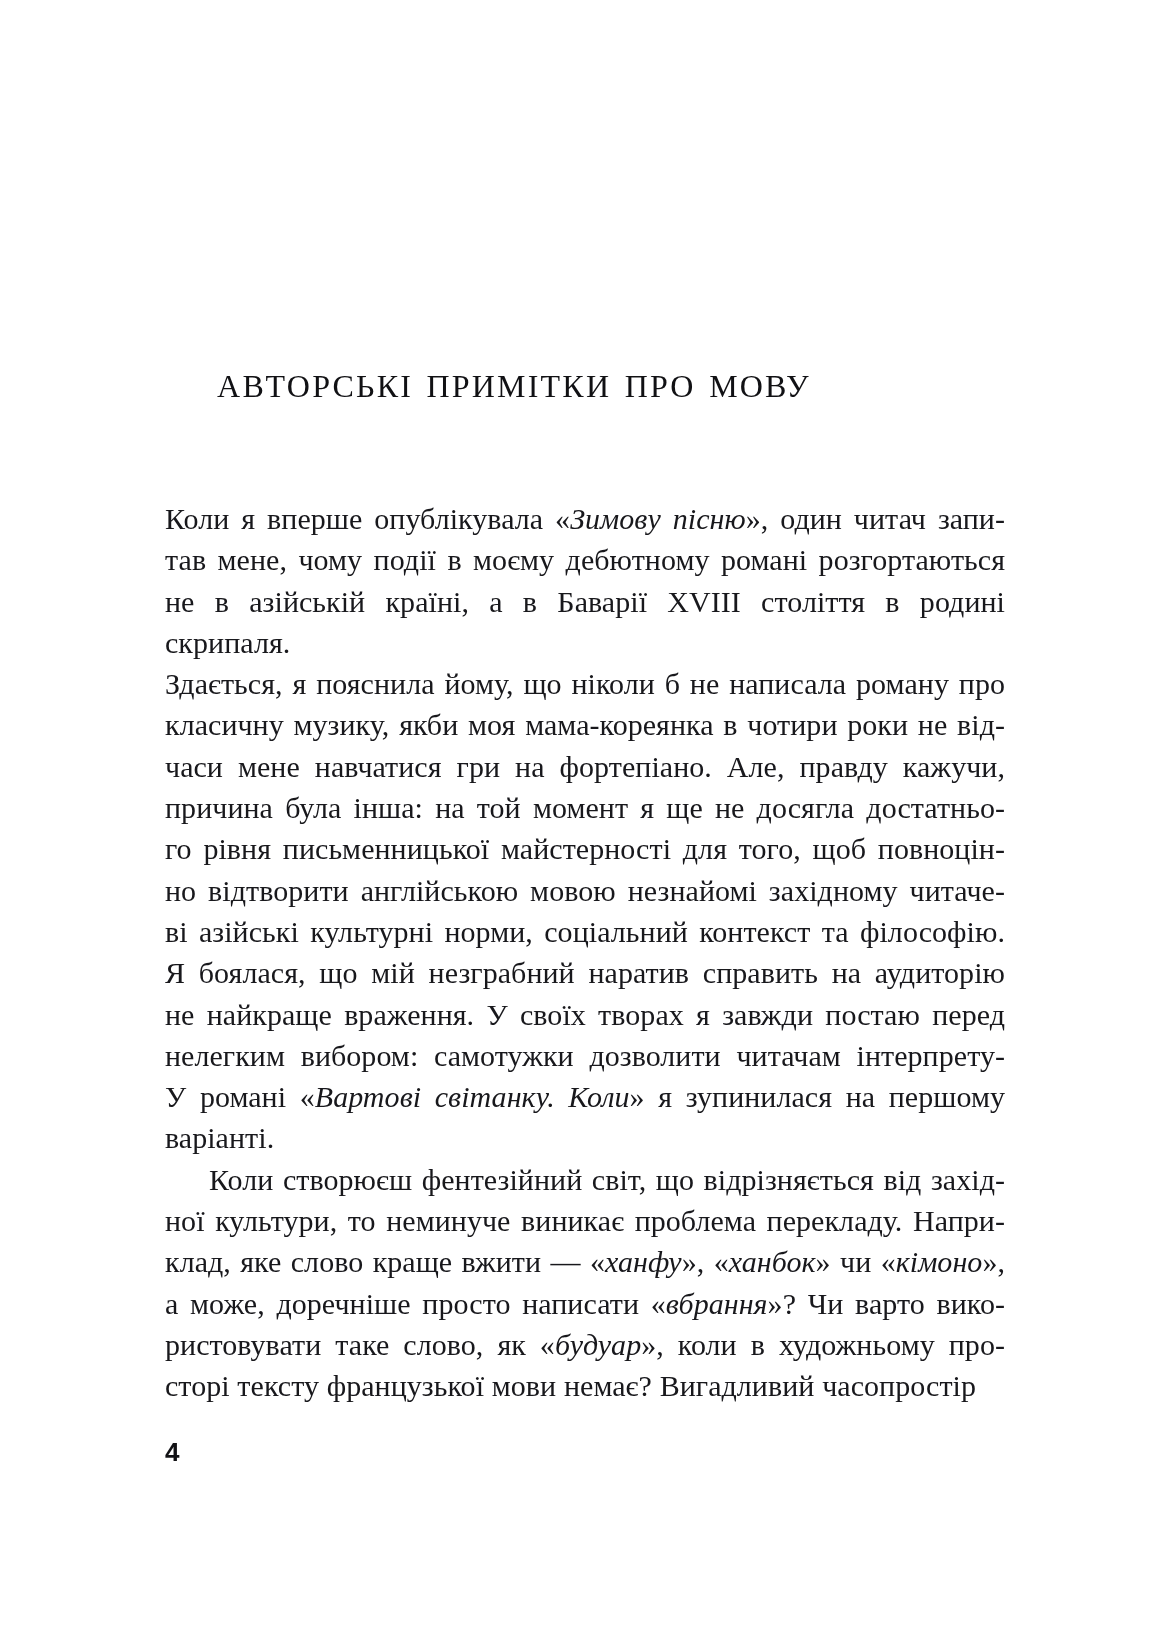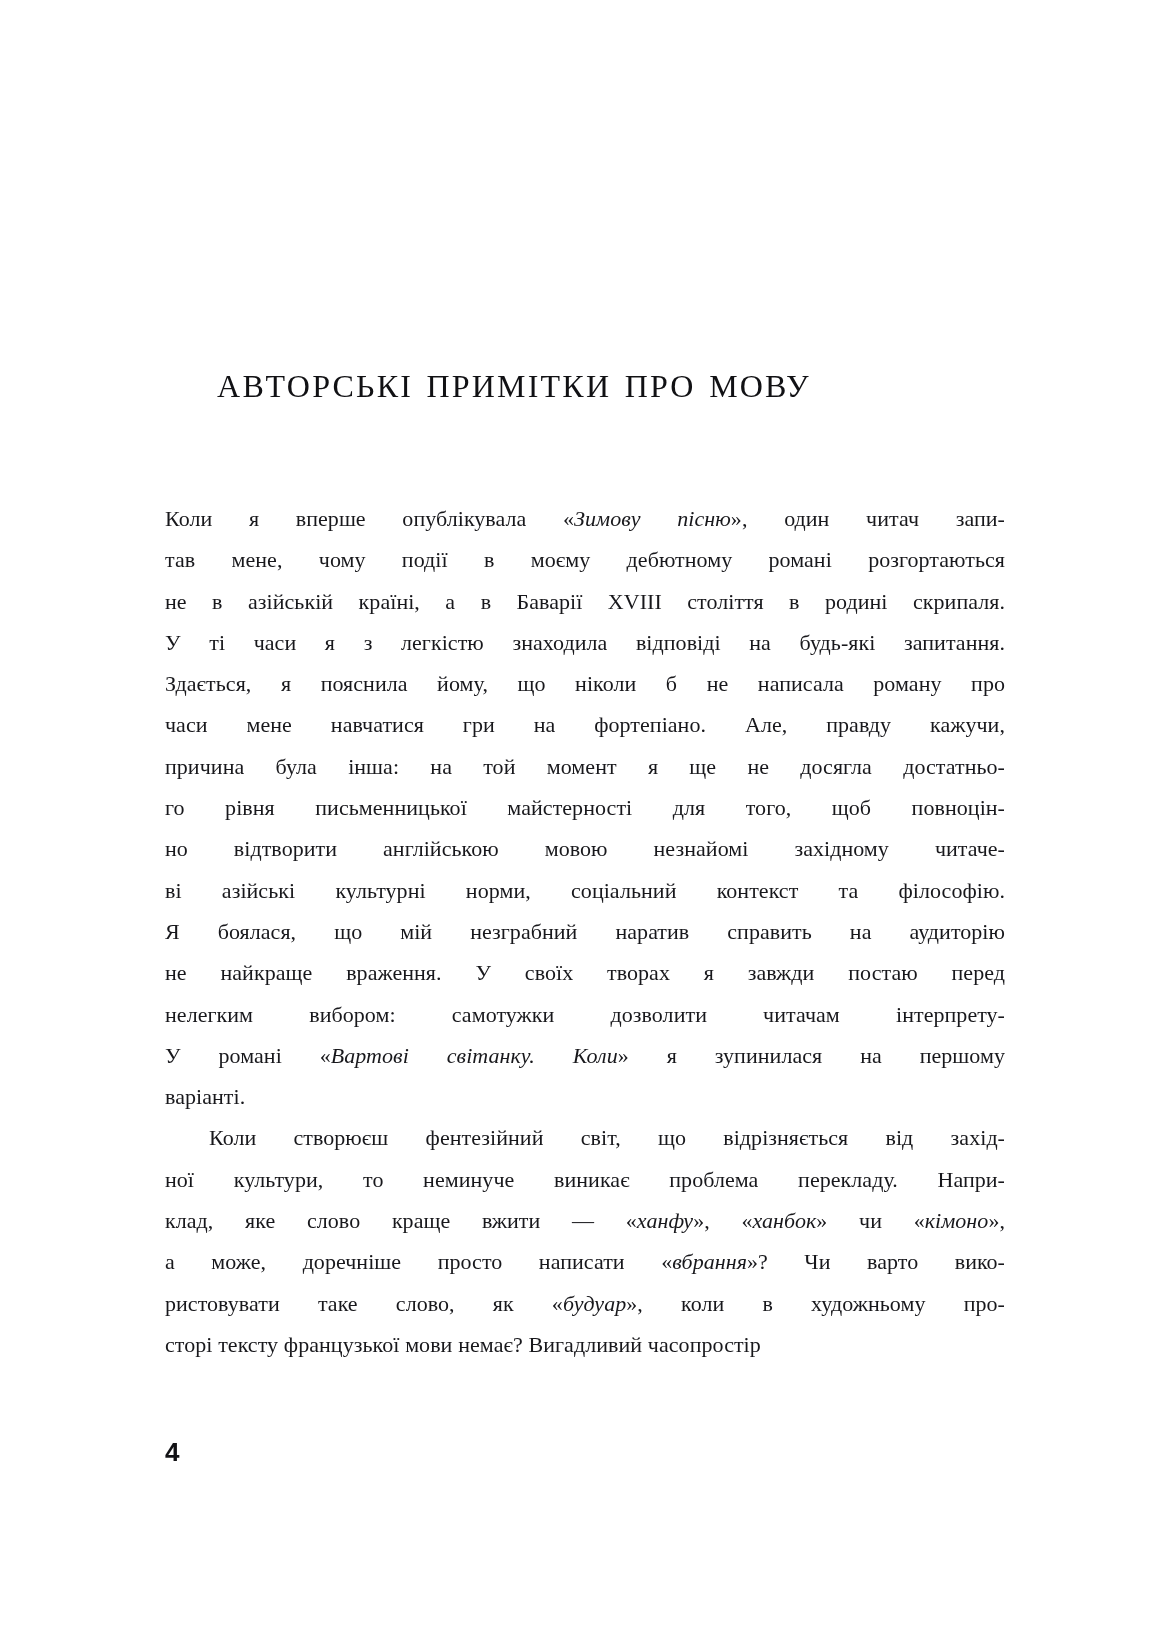--- a/index.html
+++ b/index.html
@@ -42,21 +42,21 @@
 
   
   .body-col {
     position: absolute;
     left: 165px;
     top: 498px;
     width: 840px;
   }
   .para {
     margin: 0;
-    font-size: 22px;
+    font-size: 30px;
     line-height: 41.3px;
     text-align: justify;
     text-align-last: left;
     letter-spacing: 0.05px;
     word-spacing: 0.2px;
     color: #18181c;
   }
   .para .ln {
     display: block;
     text-align: justify;
@@ -92,22 +92,22 @@
 
   <h1 class="chapter-title">
     <span class="tline">Авторські примітки про мову</span>
   </h1>
 
   <div class="body-col">
     <p class="para" id="para-1">
         <span class="ln">Коли я вперше опублікувала «<i>Зимову пісню</i>», один читач запи-</span>
         <span class="ln">тав мене, чому події в моєму дебютному романі розгортаються</span>
         <span class="ln">не в азійській країні, а в Баварії XVIII століття в родині скрипаля.</span>
-        <span class="ln">У ті часи я з легкістю знаходила відповіді на будь-які запитання.</span>
         <span class="ln">Здається, я пояснила йому, що ніколи б не написала роману про</span>
+        <span class="ln">класичну музику, якби моя мама-кореянка в чотири роки не від-</span>
         <span class="ln">часи мене навчатися гри на фортепіано. Але, правду кажучи,</span>
         <span class="ln">причина була інша: на той момент я ще не досягла достатньо-</span>
         <span class="ln">го рівня письменницької майстерності для того, щоб повноцін-</span>
         <span class="ln">но відтворити англійською мовою незнайомі західному читаче-</span>
         <span class="ln">ві азійські культурні норми, соціальний контекст та філософію.</span>
         <span class="ln">Я боялася, що мій незграбний наратив справить на аудиторію</span>
         <span class="ln">не найкраще враження. У своїх творах я завжди постаю перед</span>
         <span class="ln">нелегким вибором: самотужки дозволити читачам інтерпрету-</span>
         <span class="ln">У романі «<i>Вартові світанку. Коли</i>» я зупинилася на першому</span>
         <span class="ln last">варіанті.</span>

